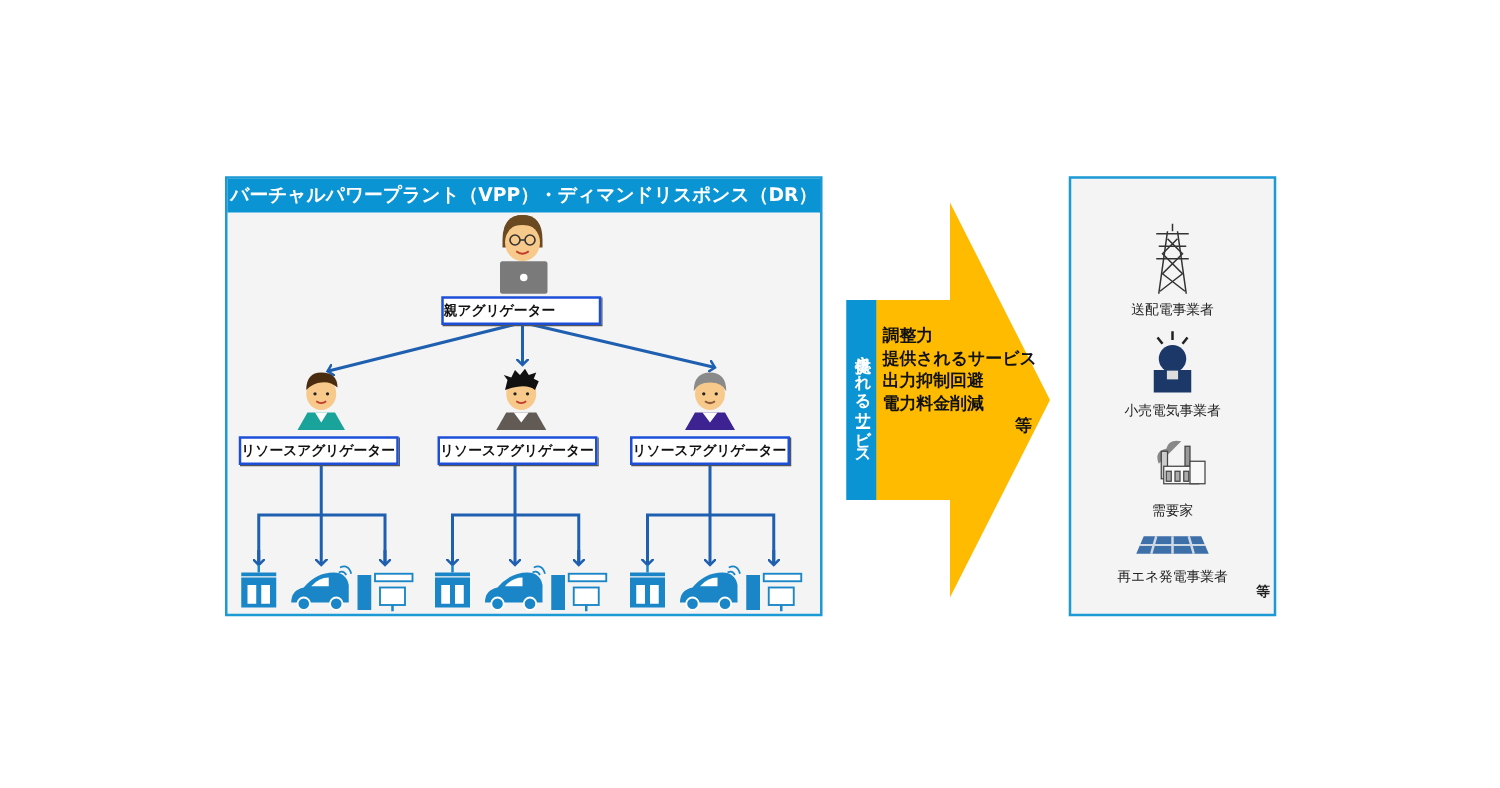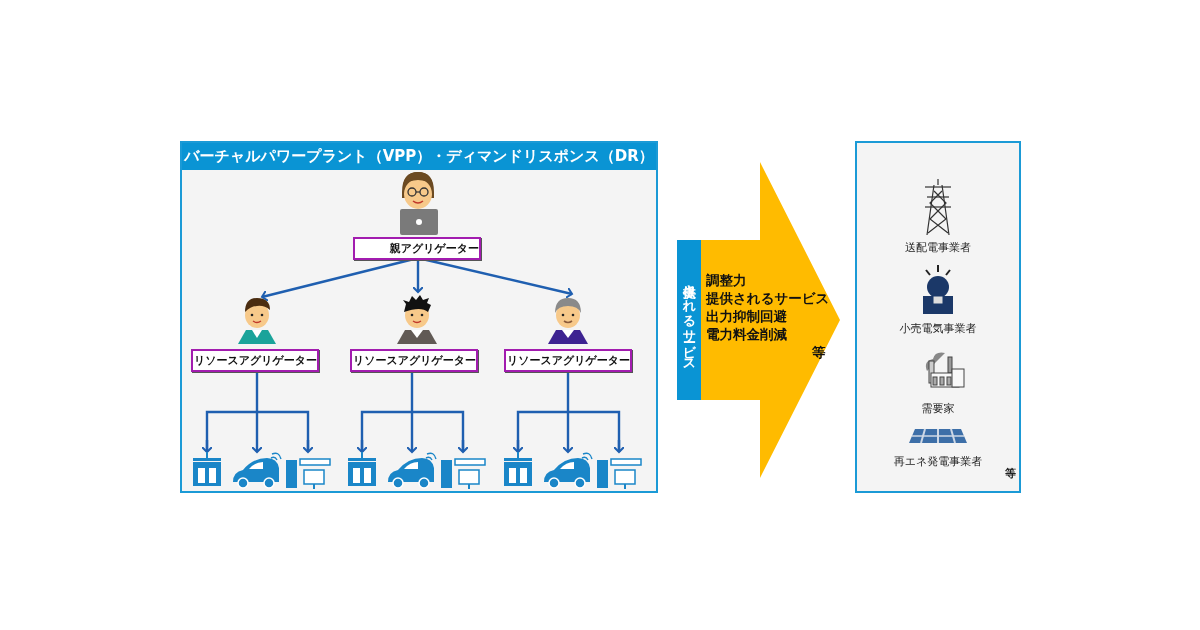--- a/index.html
+++ b/index.html
@@ -3,28 +3,28 @@
 <meta charset="utf-8">
 <style>
   html, body { margin:0; padding:0; }
   body { width:1200px; height:630px; background:#ffffff; position:relative; overflow:hidden;
          font-family:"DejaVu Sans","Liberation Sans",sans-serif; }
   .panel { position:absolute; background:#f4f4f4; border:2px solid #1b9ad6; box-sizing:border-box; }
   .panel-head { position:absolute; left:0; top:0; right:0; height:27px; background:#0a94d4; color:#fff;
                 font-weight:bold; font-size:15px; text-align:center; line-height:27px; }
   #vpp { left:180px; top:141px; width:478px; height:352px; }
   #partners { left:855px; top:141px; width:166px; height:352px; }
-  .label-box { position:absolute; background:#fff; border:2px solid #a21caf; box-shadow:1px 1px 0 #555;
-               font-size:11px; font-weight:bold; text-align:right; color:#111; box-sizing:border-box;
+  .label-box { position:absolute; background:#fff; border:2px solid #1d4ed8; box-shadow:1px 1px 0 #555;
+               font-size:11px; font-weight:bold; text-align:left; color:#111; box-sizing:border-box;
                line-height:19px; height:23px; white-space:nowrap; }
   svg.layer { position:absolute; left:0; top:0; }
   .svc-tab { position:absolute; left:677px; top:240px; width:24px; height:160px; background:#0a94d4;
              color:#fff; font-weight:bold; font-size:13px; writing-mode:vertical-rl; text-orientation:upright;
              text-align:center; line-height:24px; letter-spacing:0px; }
-  .svc-text { position:absolute; left:706px; top:271px; font-size:13.5px; font-weight:bold; color:#111; line-height:18px; }
+  .svc-text { position:absolute; left:706px; top:260px; font-size:13.5px; font-weight:bold; color:#111; line-height:18px; }
   .svc-text div { white-space:nowrap; }
   .svc-etc { text-align:right; padding-right:4px; }
 </style>
 </head>
 <body>
 
 <div id="vpp" class="panel">
   <div class="panel-head">バーチャルパワープラント（VPP）・ディマンドリスポンス（DR）</div>
 </div>
 

